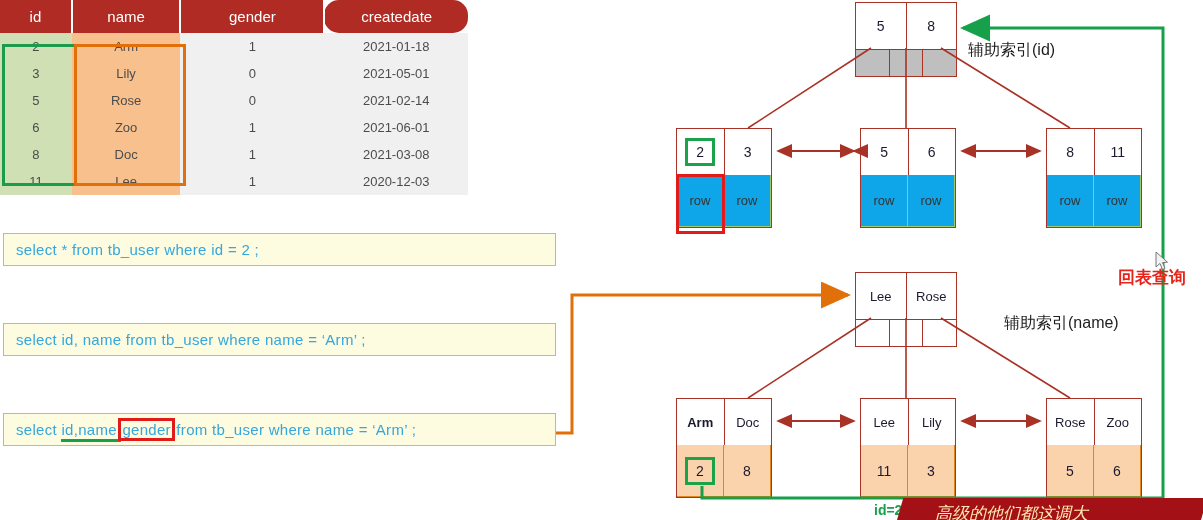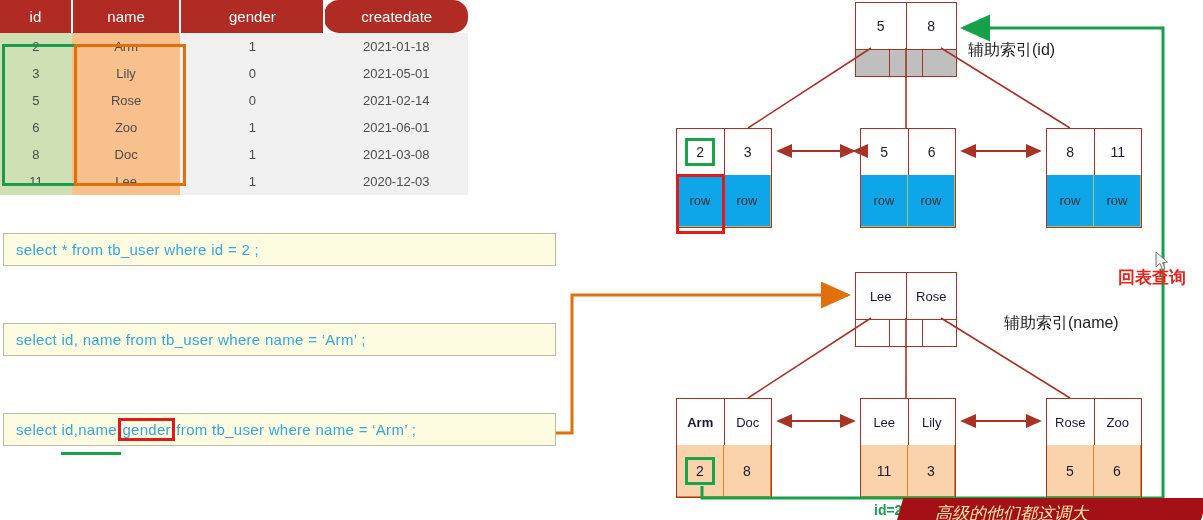--- a/index.html
+++ b/index.html
@@ -29,21 +29,21 @@
   
   .sql{
     background:#fdfbe0;border:1px solid #b9b9a8;
     color:#35a7dd;font-size:15px;
     padding:7px 12px;box-sizing:border-box;
     white-space:nowrap;letter-spacing:.3px;
   }
   #sql-1{left:3px;top:233px;width:553px;height:33px;}
   #sql-2{left:3px;top:323px;width:553px;height:33px;}
   #sql-3{left:3px;top:413px;width:553px;height:33px;}
-  .sql .u-green{border-bottom:3px solid #17a04a;padding-bottom:14px;}
+  .sql .u-green{border-bottom:3px solid #17a04a;padding-bottom:1px;}
   .sql .box-red{outline:3px solid #e11a1a;padding:0 1px;}
 
   
   .node{border:1.6px solid #a93226;box-sizing:border-box;background:#ffffff;}
   .node .keys{display:flex;}
   .node .keys .cell{
     flex:1;border-right:1.6px solid #a93226;box-sizing:border-box;
     display:flex;align-items:center;justify-content:center;
     font-size:14px;color:#1a1a2e;height:46px;position:relative;
   }

